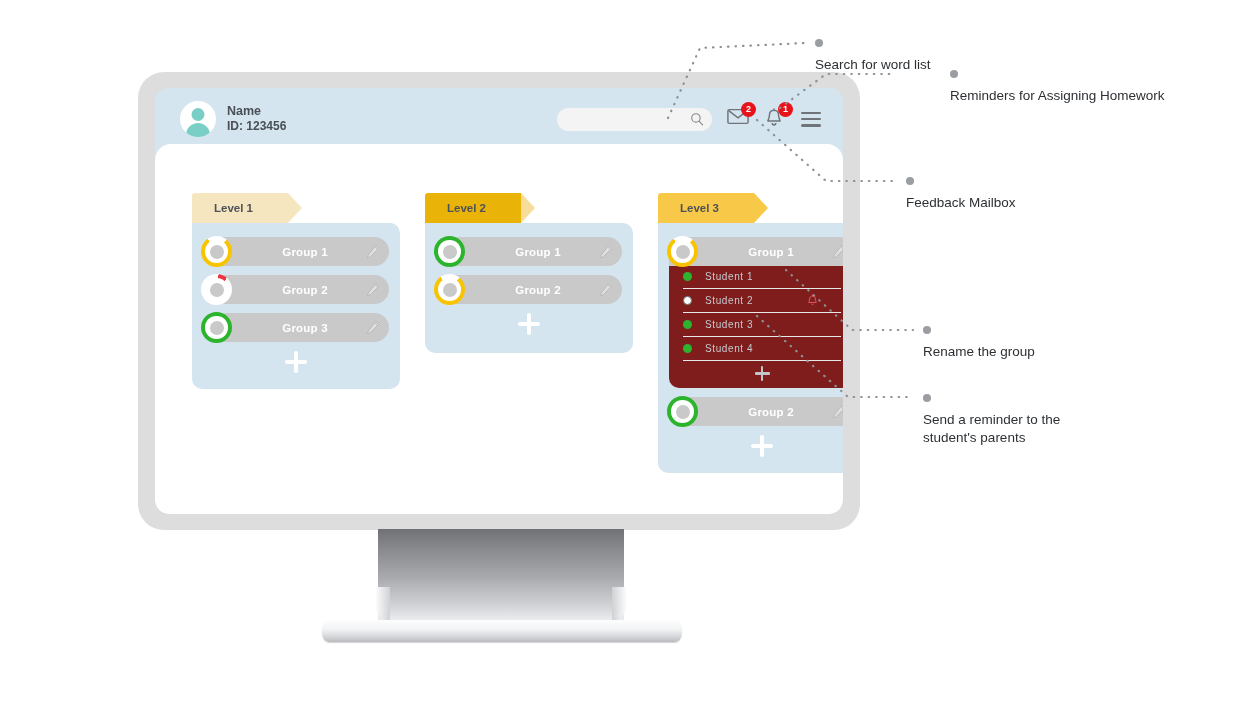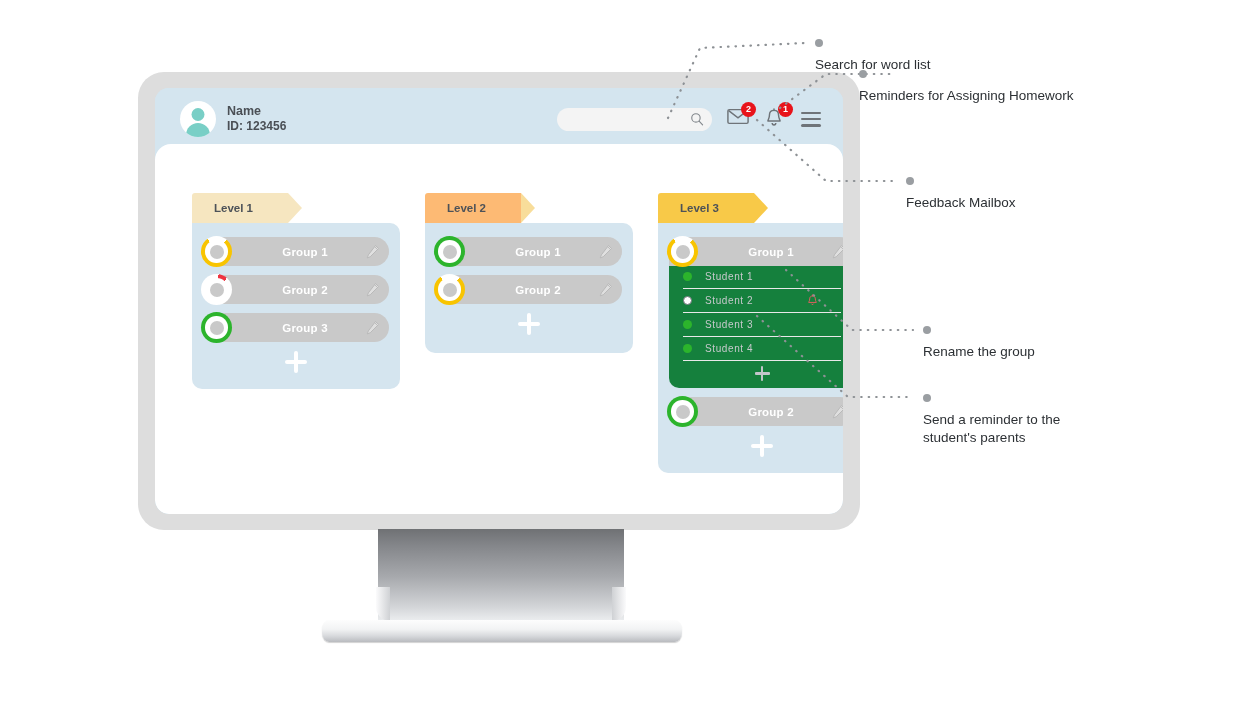--- a/index.html
+++ b/index.html
@@ -128,21 +128,21 @@
     display:block; margin:6px auto 0; width:22px; height:22px; position:relative;
   }
   .plus:before,.plus:after{
     content:""; position:absolute; background:#ffffff; border-radius:2px;
   }
   .plus:before{ left:0; top:9.2px; width:22px; height:3.6px; }
   .plus:after{ top:0; left:9.2px; height:22px; width:3.6px; }
 
   
   .student-card{
-    background:#15803d; border-radius:0 0 10px 10px;
+    background:#7f1d1d; border-radius:0 0 10px 10px;
     margin:-9px 0 9px 0; padding:8px 14px 6px 14px;
   }
   .student-row{
     display:flex; align-items:center; height:24px;
     border-bottom:1px solid #e9e9e9; position:relative;
   }
   .dot{ width:9px; height:9px; border-radius:50%; flex:none; margin-right:13px; }
   .dot.done{ background:#2cb42c; }
   .dot.pending{ background:#ffffff; border:1.4px solid #6d7278; width:9px; height:9px; }
   .student-name{ font-size:10px; color:#c6c9cc; letter-spacing:.6px; }
@@ -259,21 +259,21 @@
         <span class="pill-label">Group 3</span>
         <svg class="pencil" viewBox="0 0 16 16">
   <path d="M11.2 1.6 14.4 4.8 5.6 13.6 2.4 14.8 3.6 11.6z" fill="#e4e4e4" stroke="#b4b4b4" stroke-width="1"></path>
   <line x1="10.1" y1="2.7" x2="13.3" y2="5.9" stroke="#b4b4b4" stroke-width="1"></line>
                 </svg>
       </div>
       <span class="plus"></span>
     </div>
           </div>
           <div class="level-col">
-    <div class="level-tab" style="background:#fdba74;color:#f8dd9a;">
+    <div class="level-tab" style="background:#eab308;color:#f8dd9a;">
       <span style="color:#4d5258;">Level 2</span>
     </div>
     <div class="panel">
       <div class="group-pill" style="">
         <div class="ring" style="background:#2cb42c;">
                   <div style="position:absolute;inset:4.2px;border-radius:50%;background:#ffffff"></div>
       <div style="position:absolute;inset:8.5px;border-radius:50%;background:#c9c9c9"></div>
                 </div>
         <span class="pill-label">Group 1</span>
         <svg class="pencil" viewBox="0 0 16 16">
@@ -362,21 +362,21 @@
       <polyline points="780,108 826,74 892,74"></polyline>
       <polyline points="757,120 826,181 896,181"></polyline>
       <polyline points="786,270 852,330 913,330"></polyline>
       <polyline points="757,316 848,397 913,397"></polyline>
     </g>
   </svg>
 
   <div id="annotations">
       <div class="anno" style="left: 815px; top: 34px;"><span class="anno-dot"></span>
                  <span>Search for word list</span></div>
-      <div class="anno" style="left: 859px; top: 65px;"><span class="anno-dot"></span>
+      <div class="anno" style="left: 950px; top: 65px;"><span class="anno-dot"></span>
                  <span>Reminders for Assigning Homework</span></div>
       <div class="anno" style="left: 906px; top: 172px;"><span class="anno-dot"></span>
                  <span>Feedback Mailbox</span></div>
       <div class="anno" style="left: 923px; top: 321px;"><span class="anno-dot"></span>
                  <span>Rename the group</span></div>
       <div class="anno" style="left: 923px; top: 389px;"><span class="anno-dot"></span>
                  <span>Send a reminder to the
 student's parents</span></div>
     </div>
 </div>

